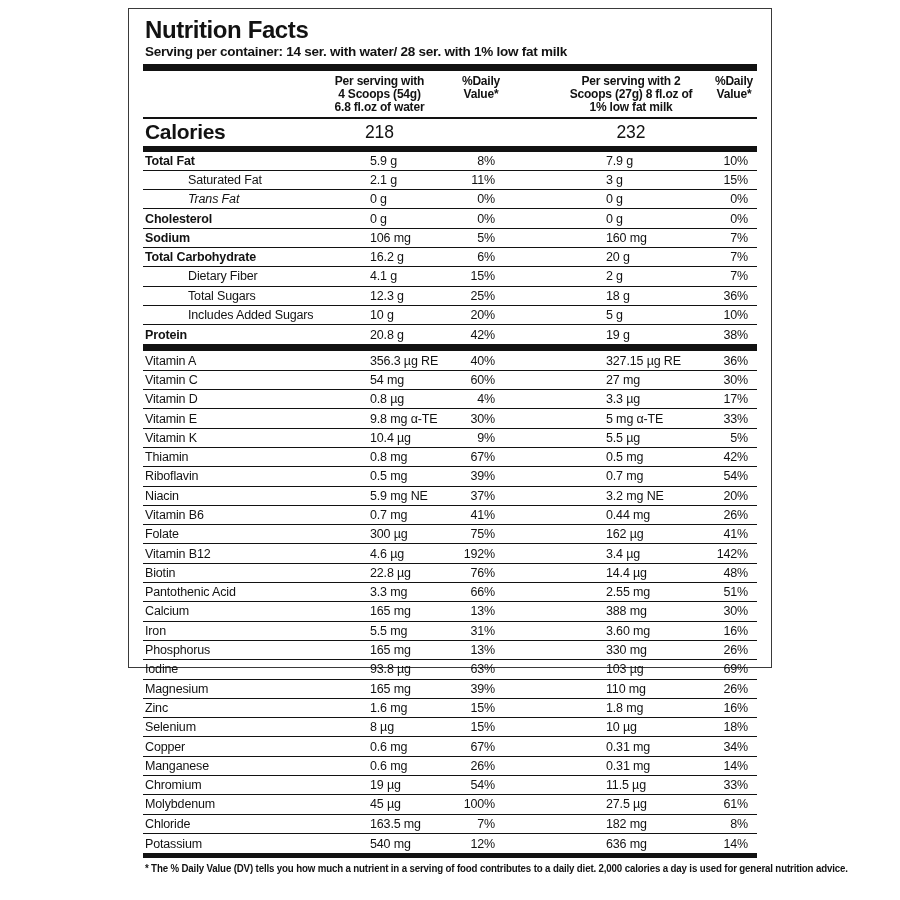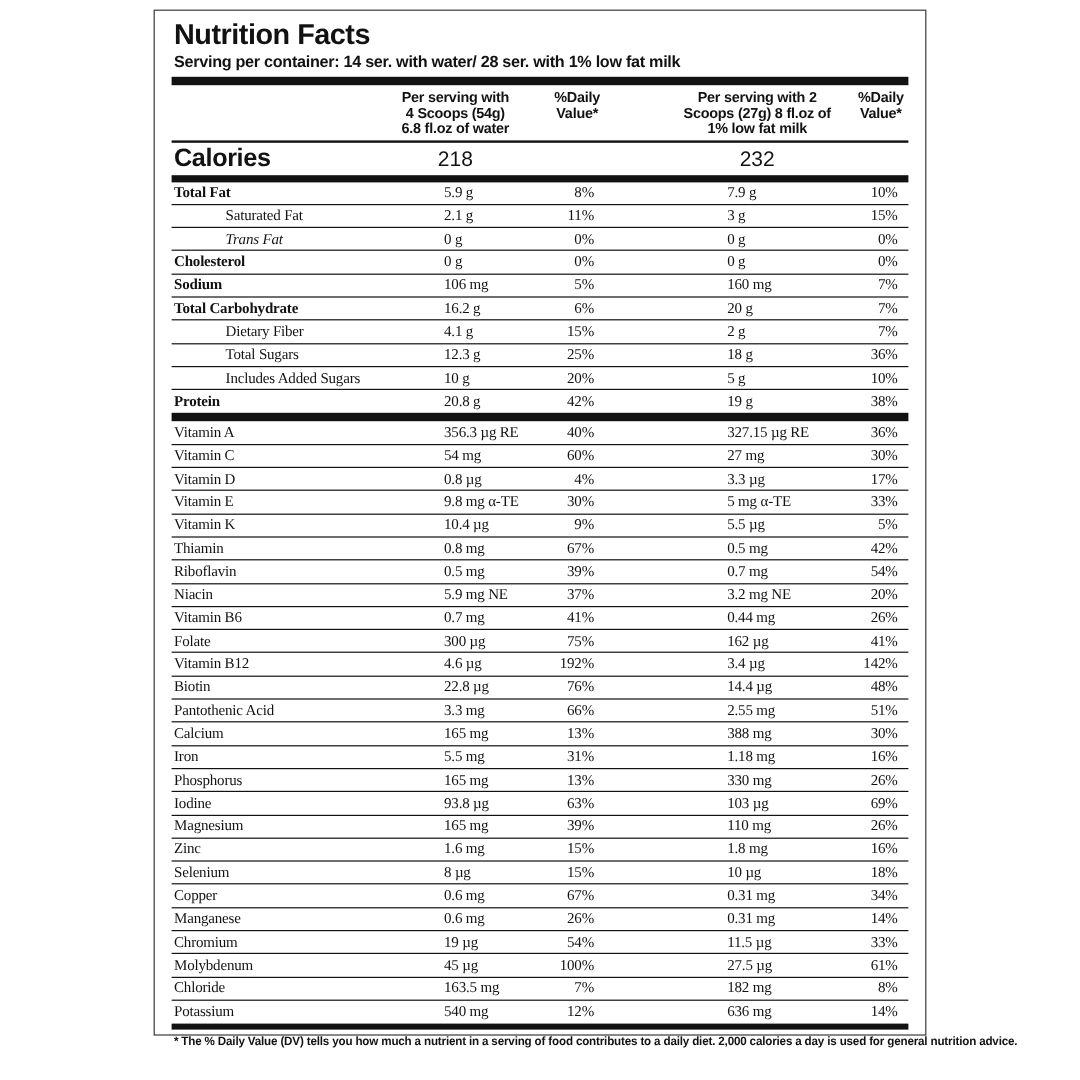--- a/index.html
+++ b/index.html
@@ -8,21 +8,21 @@
     width: 900px;
     height: 900px;
     background: #ffffff;
     font-family: "Liberation Sans", sans-serif;
     color: #121212;
     overflow: hidden;
   }
   .label-box {
     box-sizing: border-box;
     width: 644px;
-    height: 855px;
+    height: 660px;
     margin: 8px auto 0;
     border: 1.5px solid #3a3a3a;
     padding: 7px 14px 0;
     background: #ffffff;
   }
   .title {
     font-size: 24px;
     font-weight: bold;
     letter-spacing: -0.4px;
     line-height: 27px;
@@ -73,21 +73,20 @@
 
   .row {
     box-sizing: border-box;
     display: grid;
     grid-template-columns: 227px 83px 42px 111px 97px 52px;
     align-items: center;
     height: 19.3px;
     border-bottom: 1.7px solid #121212;
     font-size: 12.5px;
     letter-spacing: -0.15px;
-    font-family: Liberation Serif, serif;
   }
   .rows-block .row:last-child { border-bottom: none; }
   .cell { white-space: nowrap; }
   .cell.name { padding-left: 2px; }
   .row.bold .name { font-weight: bold; }
   .row.indent .name { padding-left: 45px; }
   .row.italic .name { font-style: italic; }
   .cell.dv { text-align: right; }
   .cell.dv.milk { padding-right: 7px; }
 
@@ -341,21 +340,21 @@
     <div class="cell dv">13%</div>
     <div class="cell"></div>
     <div class="cell amt">388 mg</div>
     <div class="cell dv milk">30%</div>
   </div>
       <div class="row">
     <div class="cell name">Iron</div>
     <div class="cell amt">5.5 mg</div>
     <div class="cell dv">31%</div>
     <div class="cell"></div>
-    <div class="cell amt">1.18 mg</div>
+    <div class="cell amt">3.60 mg</div>
     <div class="cell dv milk">16%</div>
   </div>
       <div class="row">
     <div class="cell name">Phosphorus</div>
     <div class="cell amt">165 mg</div>
     <div class="cell dv">13%</div>
     <div class="cell"></div>
     <div class="cell amt">330 mg</div>
     <div class="cell dv milk">26%</div>
   </div>

